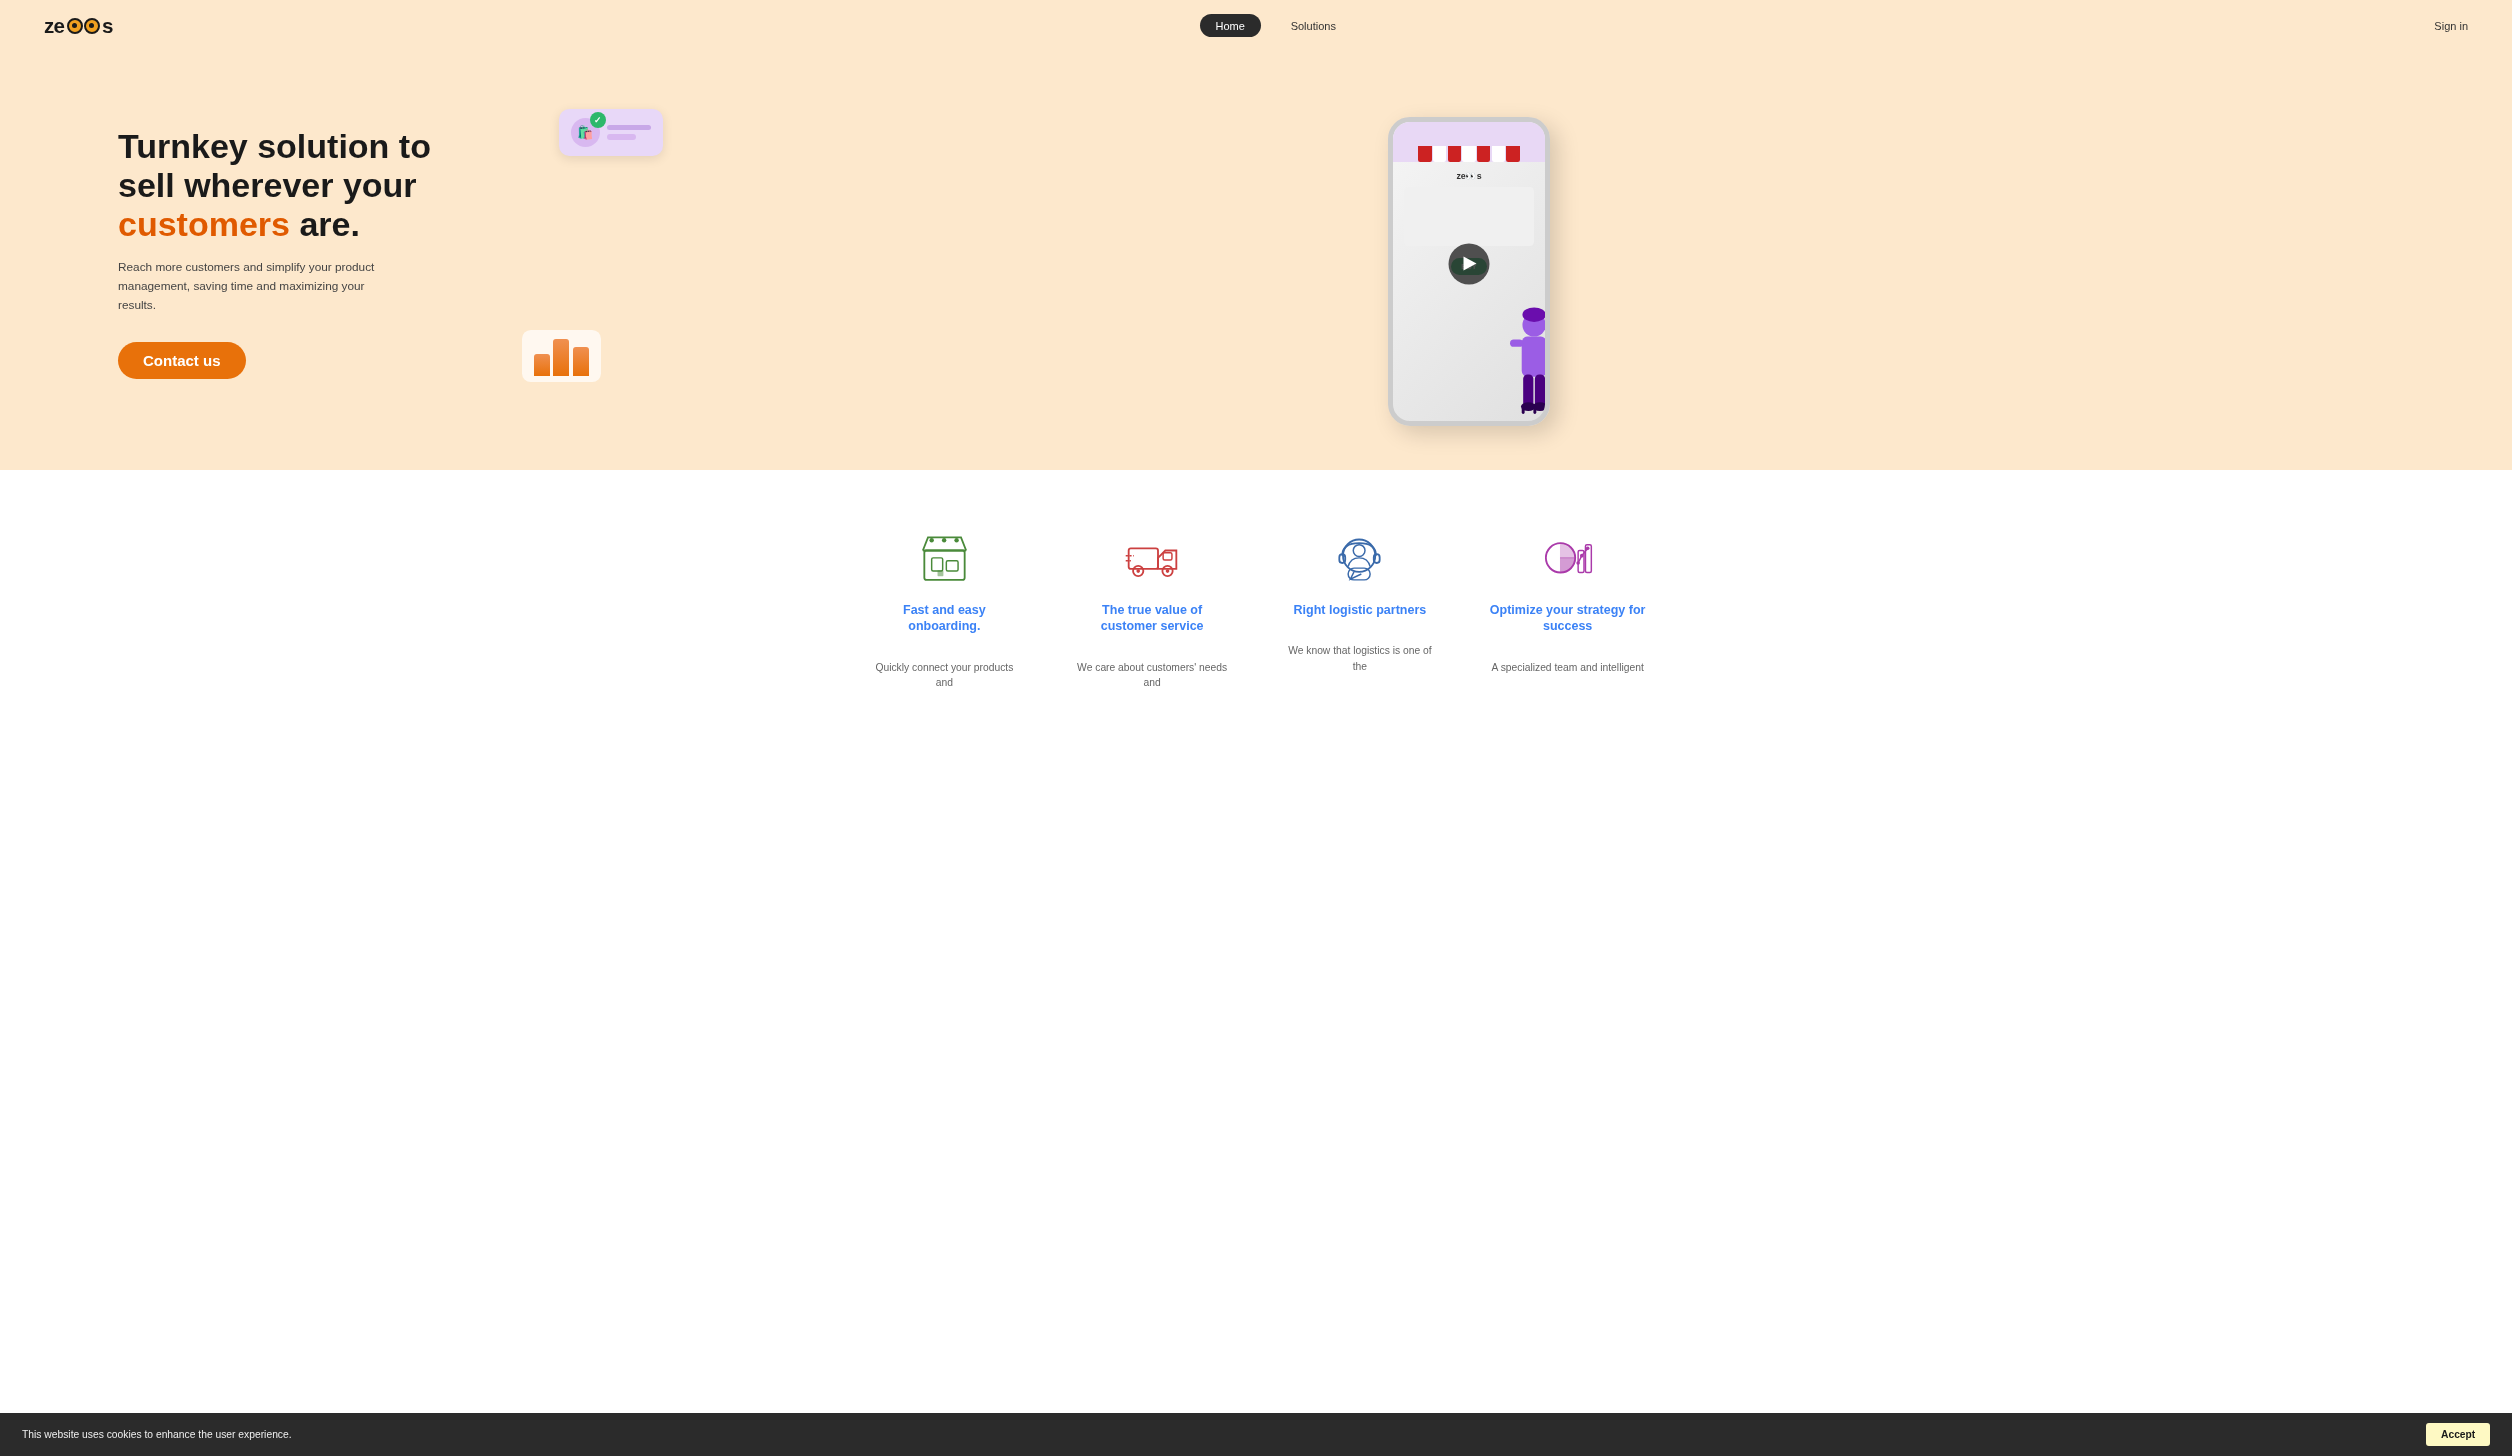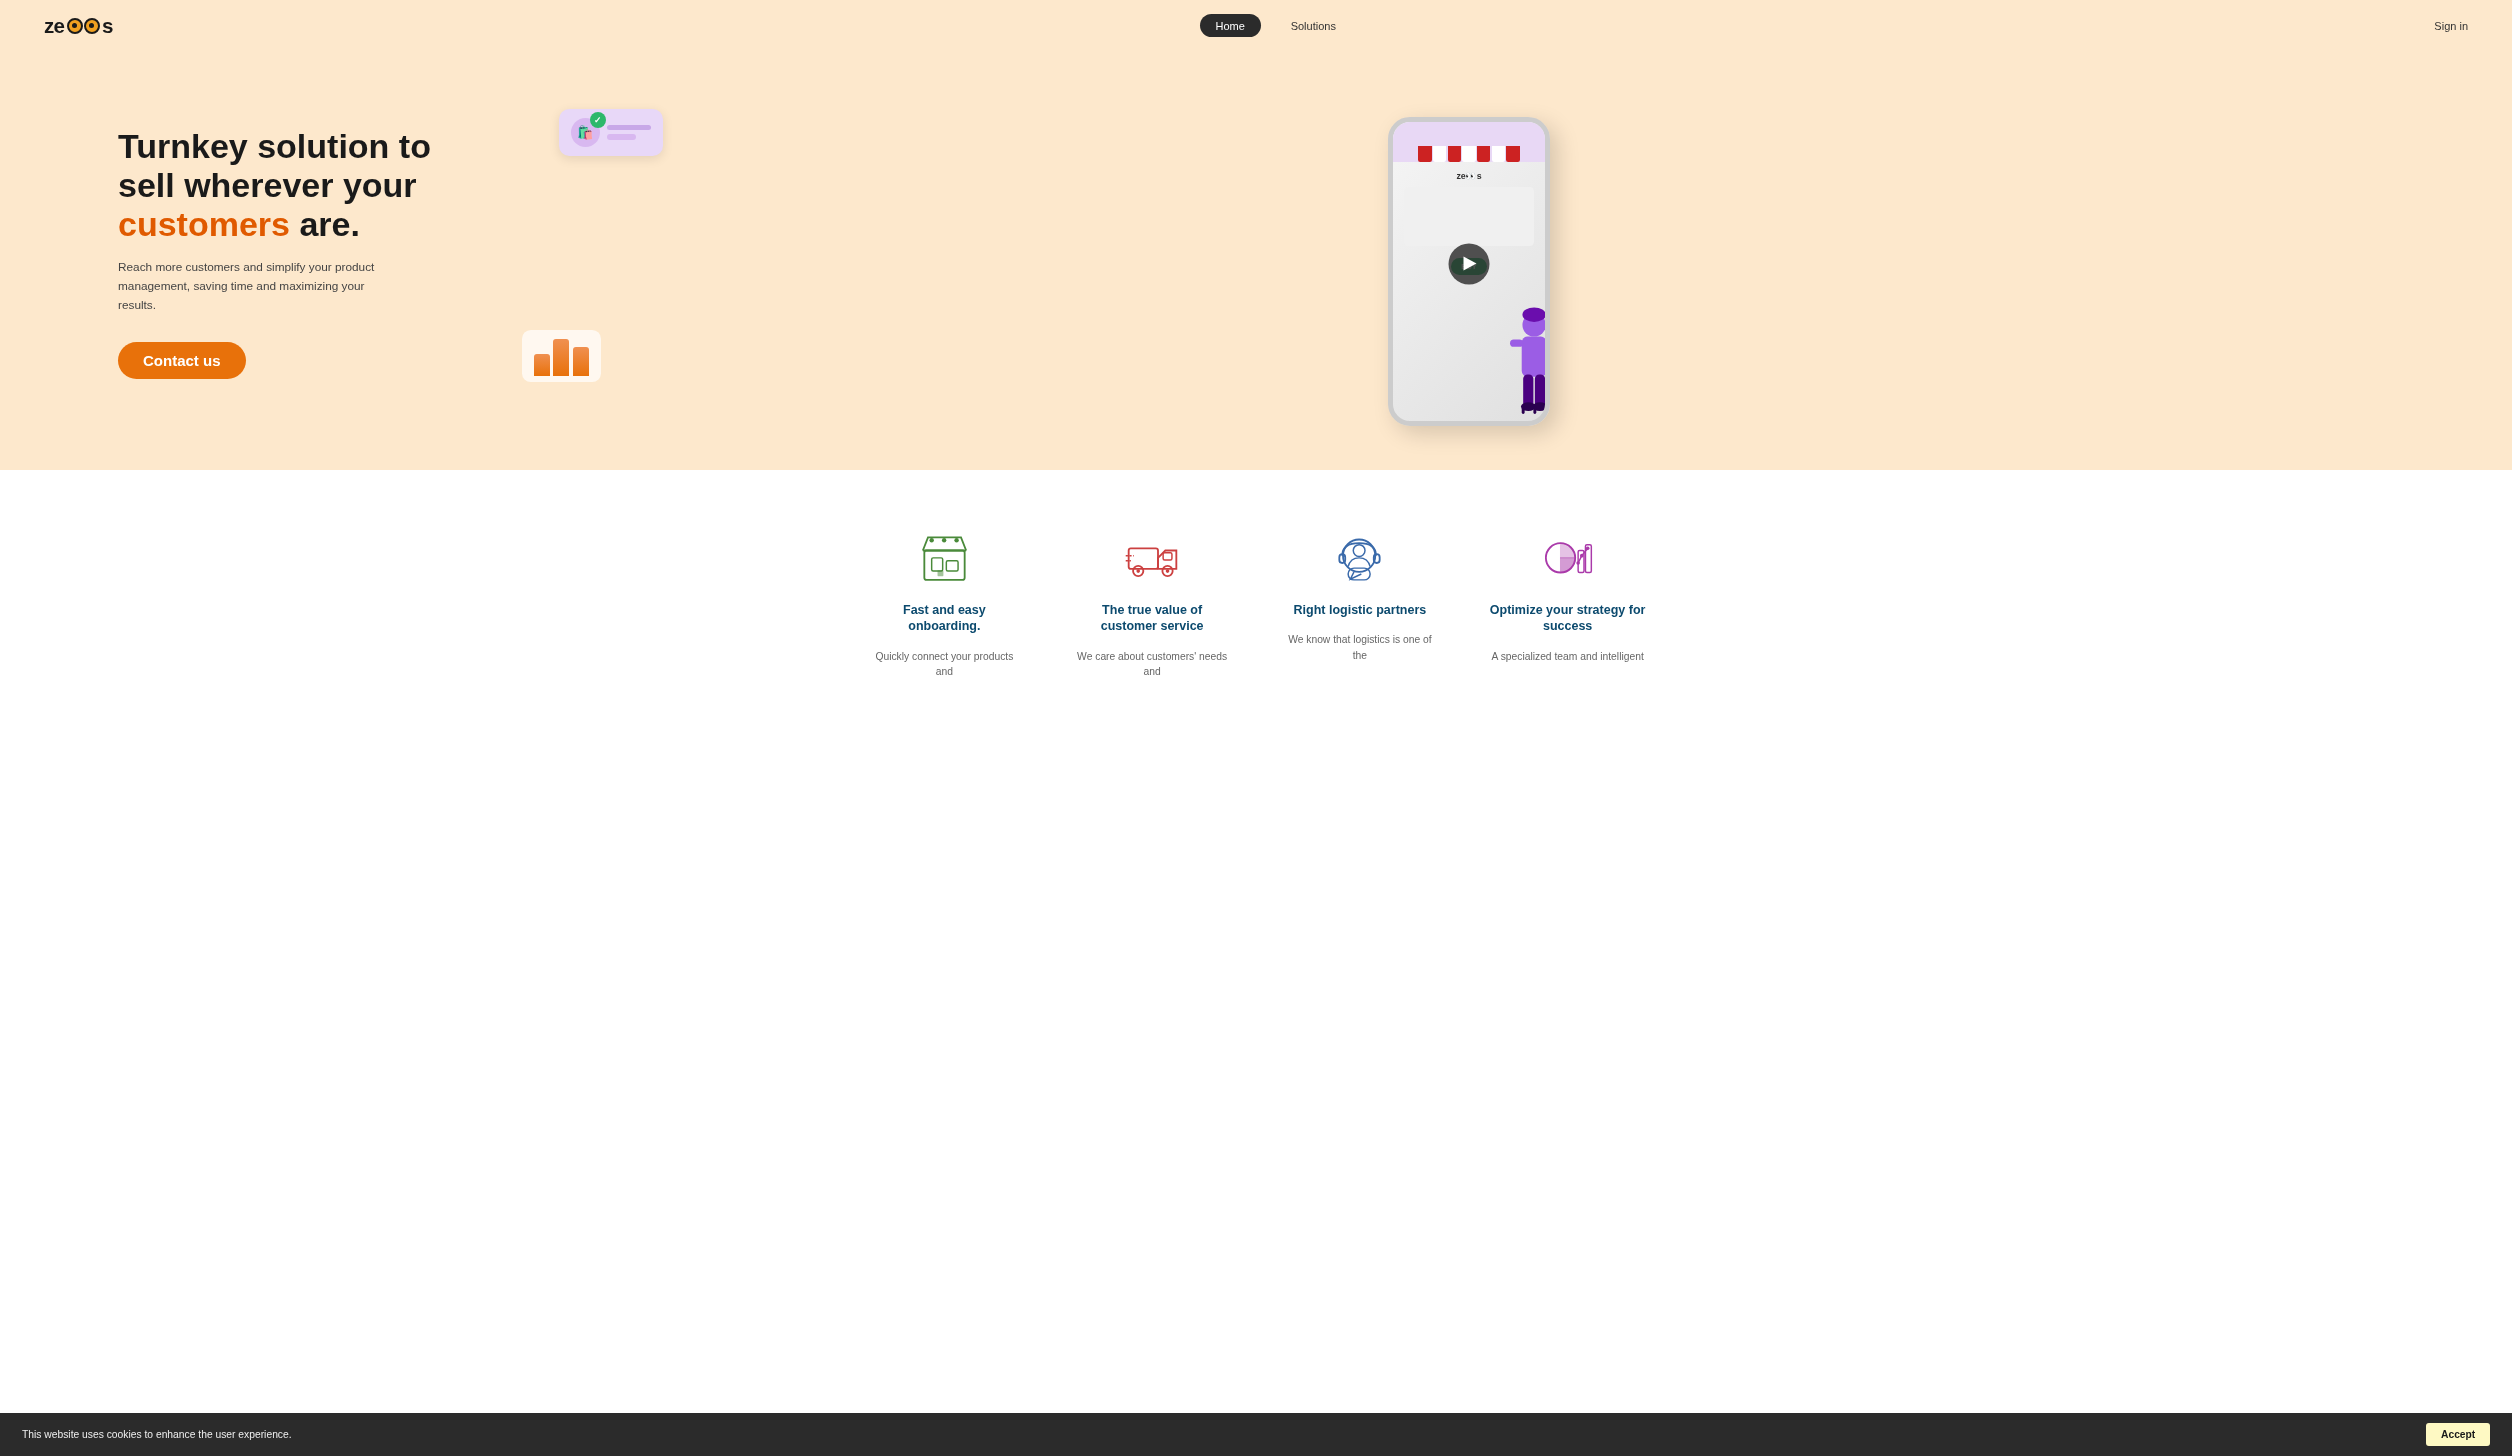--- a/index.html
+++ b/index.html
@@ -276,22 +276,22 @@
       width: 59px;
       height: 59px;
       margin-bottom: 14.7px;
       display: flex;
       align-items: center;
       justify-content: center;
     }
     .feature-title {
       font-size: 12.5px;
       font-weight: 700;
-      color: #0c4a6e;
-      margin-bottom: 14px;
+      color: #3b82f6;
+      margin-bottom: 25px;
       line-height: 1.3;
     }
     .feature-desc {
       font-size: 10.3px;
       color: #666;
       line-height: 1.5;
     }
 
     
     .cookie-banner {

